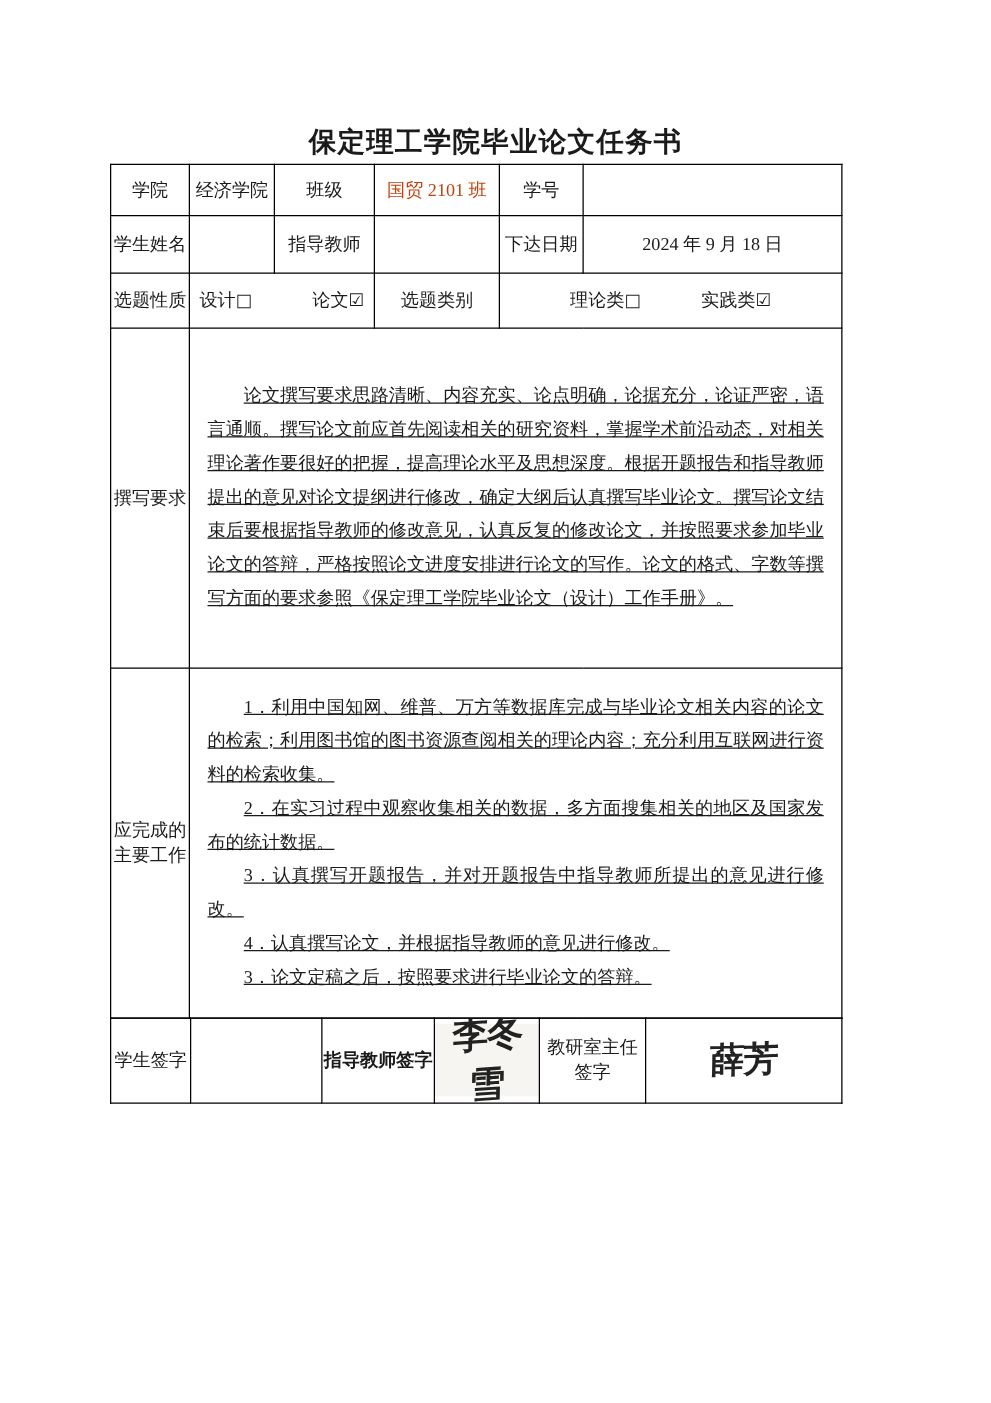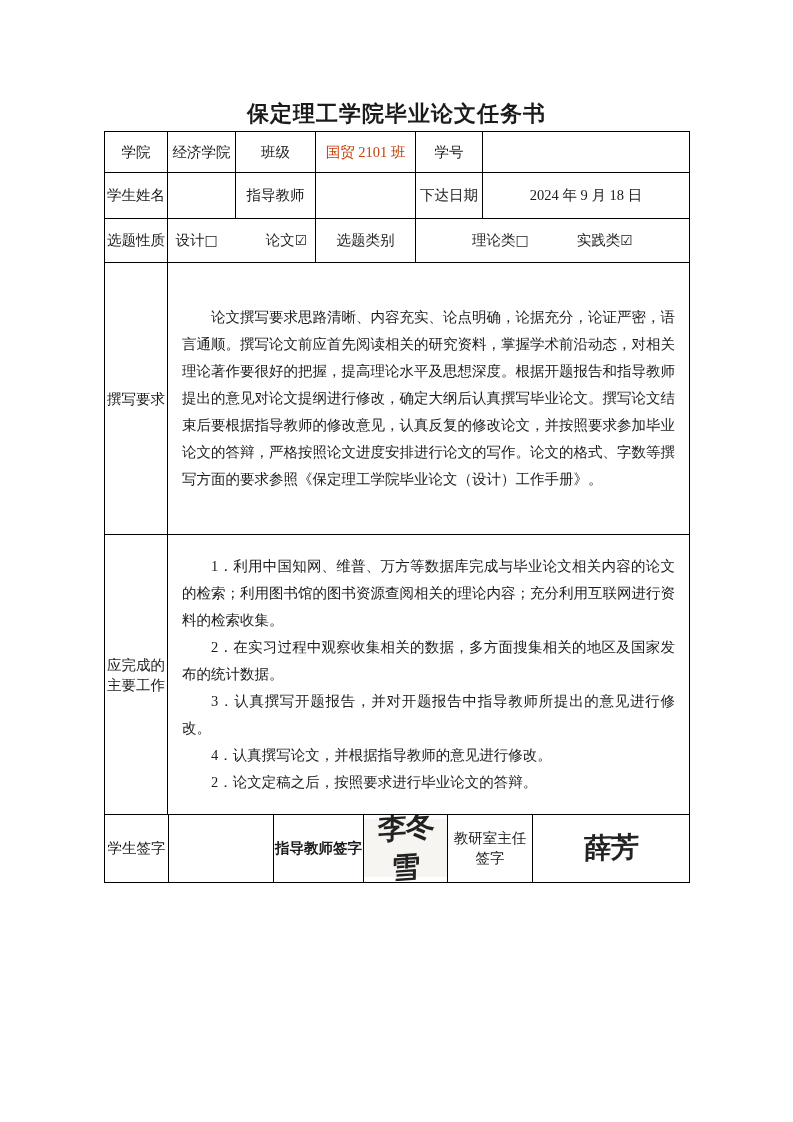--- a/index.html
+++ b/index.html
@@ -10,21 +10,21 @@
     font-family:"Liberation Serif","DejaVu Serif",serif;
     color:#1b1b1b;
     overflow:hidden;
   }
   .doc-title{
     position:absolute;top:99px;left:0;width:100%;
     text-align:center;
     font-size:22px;font-weight:700;letter-spacing:1px;
     font-family:"Liberation Sans","DejaVu Sans",sans-serif;
   }
-  .tbl-wrap{position:absolute;left:104px;top:131px;width:586px;}
+  .tbl-wrap{position:absolute;left:88px;top:131px;width:586px;}
   table.tbl{
     border-collapse:collapse;table-layout:fixed;width:585px;
     font-size:14.5px;
   }
   table.tbl td{
     border:1.5px solid #000;
     padding:0;text-align:center;vertical-align:middle;
     overflow:hidden;
   }
   table.sig{margin-top:-1.5px;}
@@ -38,21 +38,21 @@
   .red{color:#c2410c;}
   .nowrap{white-space:nowrap;font-weight:bold;}
   .side-label{padding:0 2px;line-height:20px;}
   .para-cell{text-align:justify;}
   .para-wrap{
     padding:0 14px;
     text-align:justify;
     line-height:27px;
     font-size:14.5px;
   }
-  .para-wrap p{margin:0;text-indent:2em;}
+  .para-wrap p{margin:0;text-indent:2em;text-decoration:underline;}
   .opt-row{
     display:flex;justify-content:center;align-items:center;gap:48px;text-align:center;
   }
   .opt{white-space:nowrap;}
   .chk{font-family:"DejaVu Sans",sans-serif;font-size:14px;}
   .sig-bg{
     width:100%;height:58px;margin:2px 0;
     background:#f6f5f1;
     display:flex;align-items:center;justify-content:center;
   }
@@ -126,21 +126,21 @@
           </td>
         </tr>
         <tr class="r6">
           <td class="side-label">应完成的主要工作</td>
           <td colspan="5" class="para-cell">
             <div class="para-wrap">
               <p>1．利用中国知网、维普、万方等数据库完成与毕业论文相关内容的论文的检索；利用图书馆的图书资源查阅相关的理论内容；充分利用互联网进行资料的检索收集。</p>
               <p>2．在实习过程中观察收集相关的数据，多方面搜集相关的地区及国家发布的统计数据。</p>
               <p>3．认真撰写开题报告，并对开题报告中指导教师所提出的意见进行修改。</p>
               <p>4．认真撰写论文，并根据指导教师的意见进行修改。</p>
-              <p>2．论文定稿之后，按照要求进行毕业论文的答辩。</p>
+              <p>3．论文定稿之后，按照要求进行毕业论文的答辩。</p>
             </div>
           </td>
         </tr>
       </tbody>
     </table>
 
     <table class="tbl sig">
       <colgroup>
         <col style="width:64px">
           <col style="width:105px">

